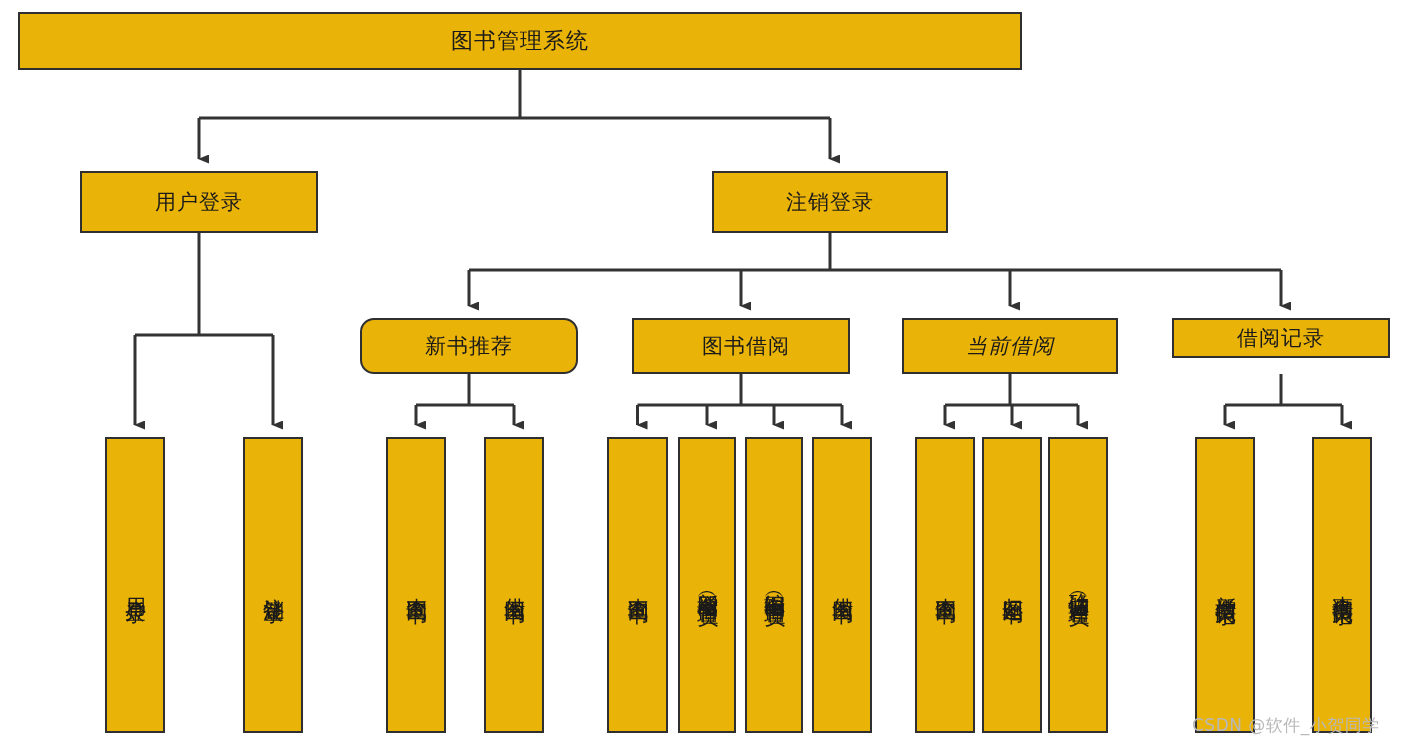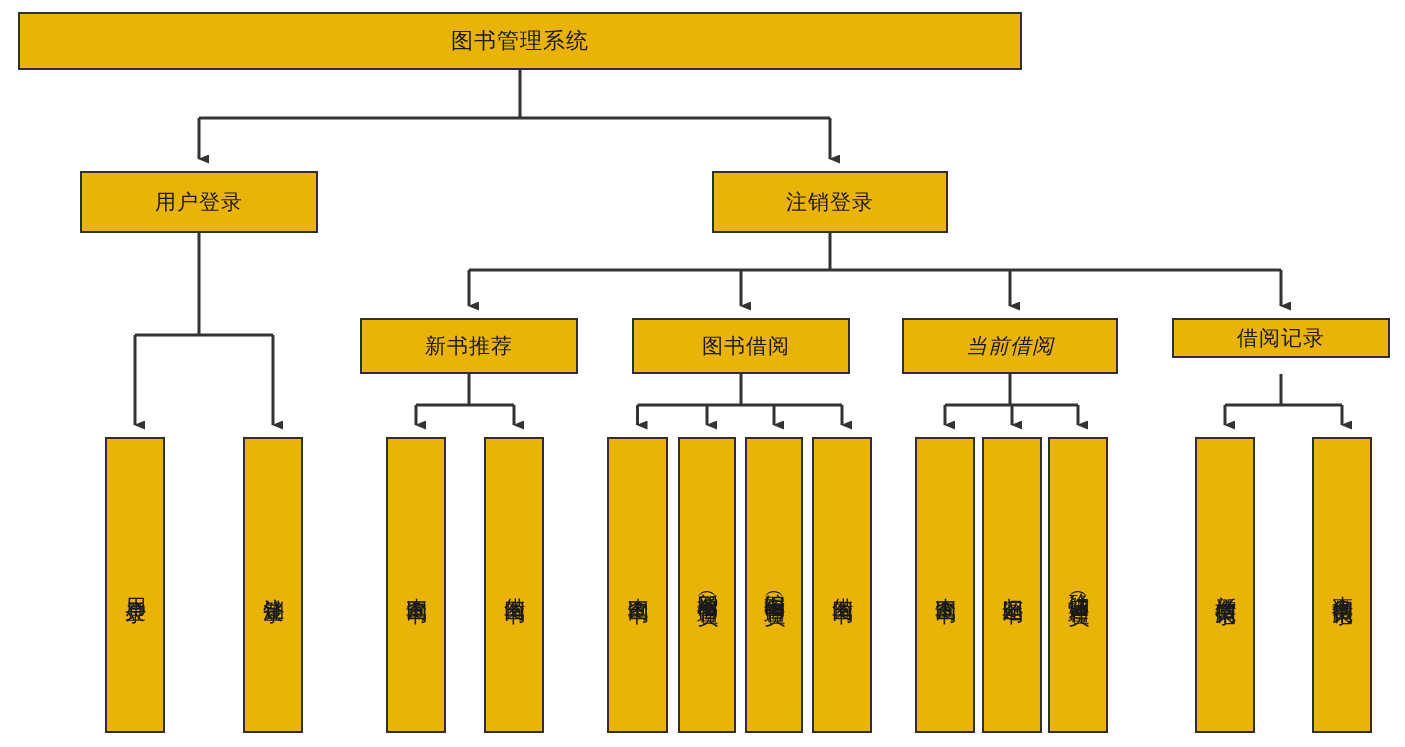--- a/index.html
+++ b/index.html
@@ -114,21 +114,21 @@
   <div id="nodes-layer">
       <div class="node root h" style="left: 18px; top: 12px; width: 1004px; height: 58px;">
         <span class="htext">图书管理系统</span>
       </div>
       <div class="node h" style="left: 80px; top: 171px; width: 238px; height: 62px;">
         <span class="htext">用户登录</span>
       </div>
       <div class="node h" style="left: 712px; top: 171px; width: 236px; height: 62px;">
         <span class="htext">注销登录</span>
       </div>
-      <div class="node h" style="left: 360px; top: 318px; width: 218px; height: 56px;">
+      <div class="node h" style="left: 360px; top: 318px; width: 218px; height: 56px; border-radius: 14px;">
         <span class="htext">新书推荐</span>
       </div>
       <div class="node h" style="left: 632px; top: 318px; width: 218px; height: 56px; padding-left: 10px;">
         <span class="htext">图书借阅</span>
       </div>
       <div class="node h" style="left: 902px; top: 318px; width: 216px; height: 56px; font-style: italic;">
         <span class="htext">当前借阅</span>
       </div>
       <div class="node h" style="left: 1172px; top: 318px; width: 218px; height: 40px;">
         <span class="htext">借阅记录</span>
@@ -167,14 +167,15 @@
         <span class="vtext">确认归还（管理员）</span>
       </div>
       <div class="node v" style="left: 1195px; top: 437px; width: 60px; height: 296px;">
         <span class="vtext">新增借阅记录</span>
       </div>
       <div class="node v" style="left: 1312px; top: 437px; width: 60px; height: 296px;">
         <span class="vtext">查询借阅记录</span>
       </div>
     </div>
 
+  <div class="watermark" style="left: 1192px; top: 714px;">CSDN @软件_小贺同学</div>
 
 </div>
 
 </body></html>

